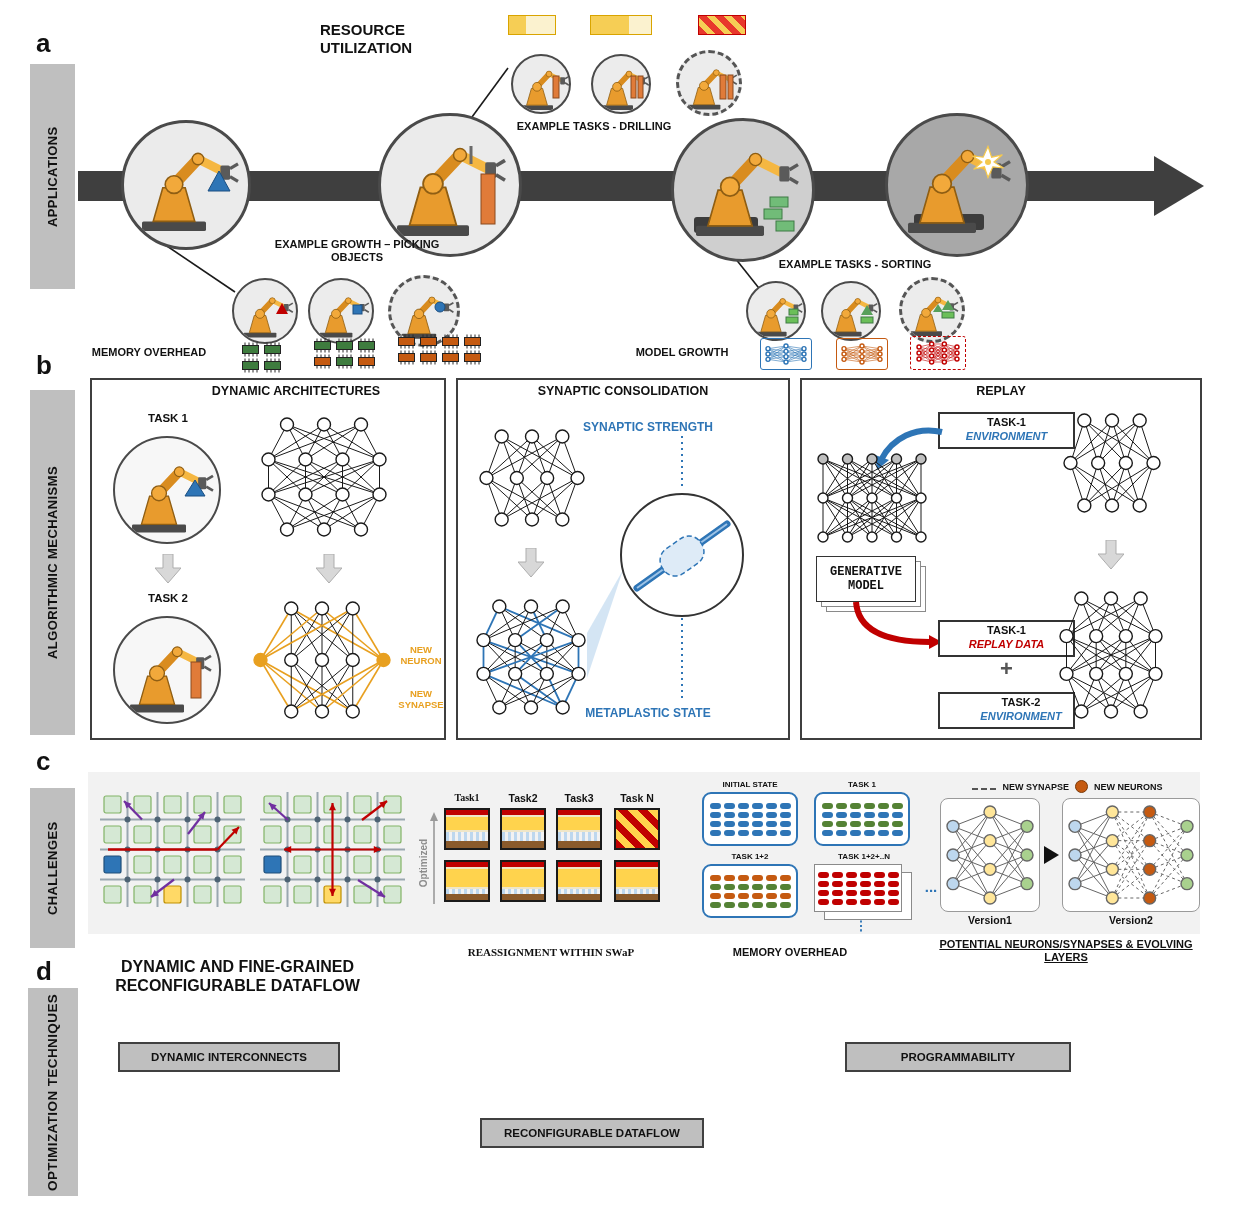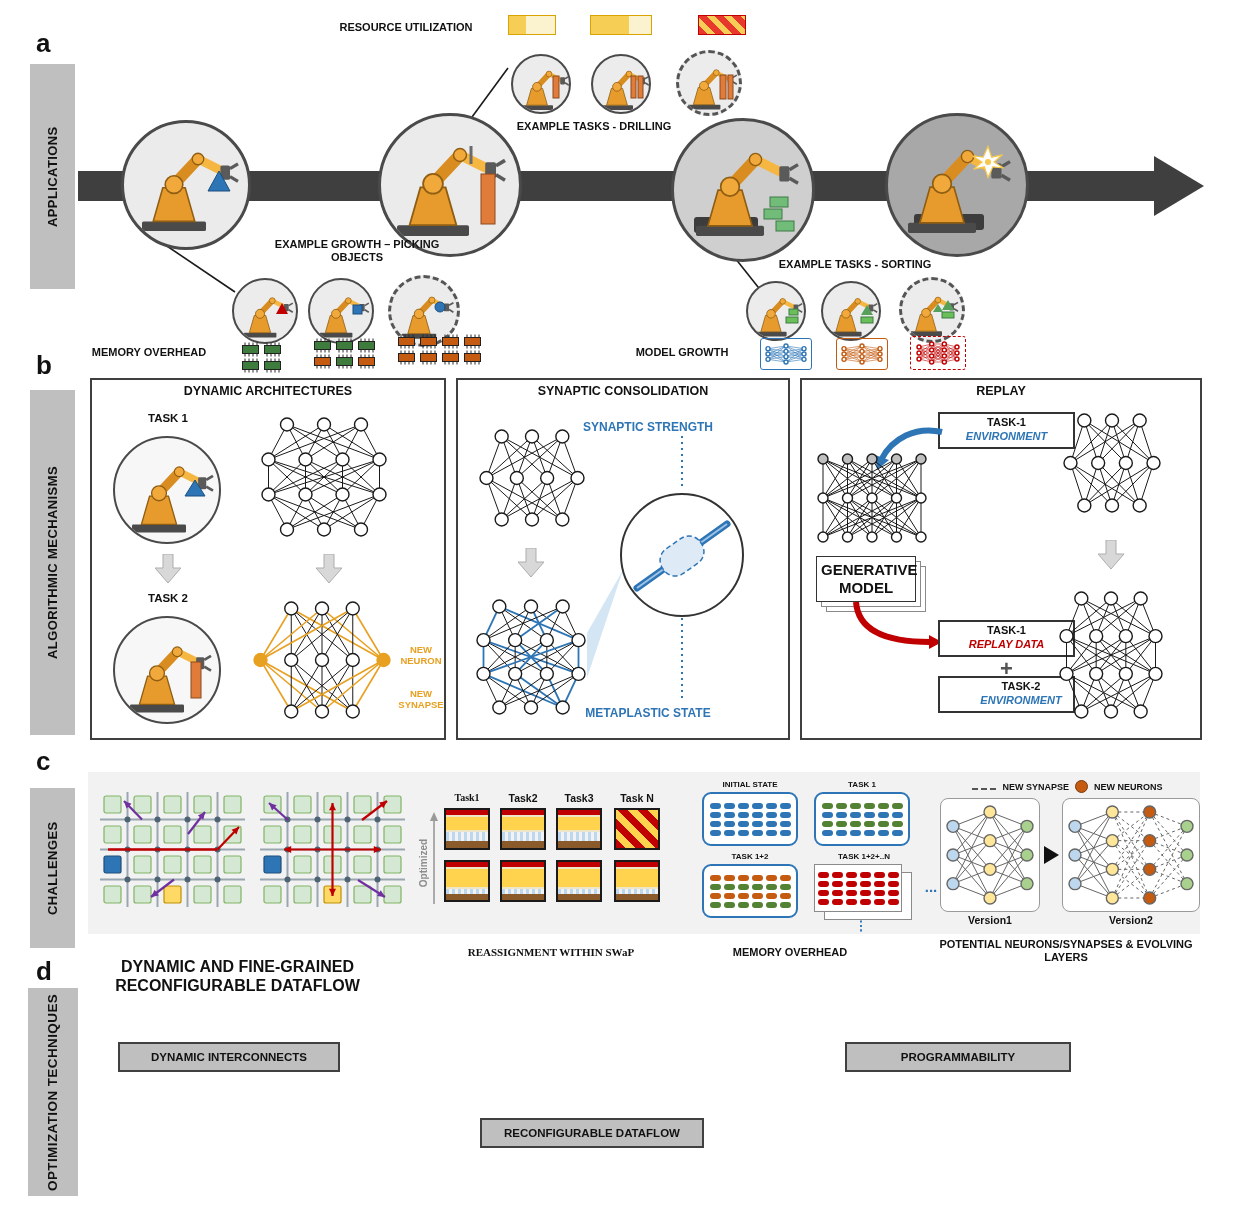--- a/index.html
+++ b/index.html
@@ -84,21 +84,21 @@
 
   <div class="abs" style="left:78px;top:171px;width:1078px;height:30px;background:#3F3F3F;"></div>
   <div class="abs" style="left:1154px;top:156px;width:0;height:0;border-top:30px solid transparent;border-bottom:30px solid transparent;border-left:50px solid #3F3F3F;"></div>
 
   <svg class="abs" style="left:0;top:0;pointer-events:none" width="1236" height="380">
     <line x1="472" y1="117" x2="508" y2="68" stroke="#1a1a1a" stroke-width="1.6"></line>
     <line x1="158" y1="240" x2="235" y2="292" stroke="#1a1a1a" stroke-width="1.6"></line>
     <line x1="735" y1="258" x2="762" y2="292" stroke="#1a1a1a" stroke-width="1.6"></line>
   </svg>
 
-  <div class="lbl" style="left:320px;top:21px;width:172px;font-size:11px;text-align:center;">RESOURCE UTILIZATION</div>
+  <div class="lbl" style="left:320px;top:21px;width:172px;font-size:15px;text-align:left;">RESOURCE UTILIZATION</div>
   <div class="rbar" style="left:508px;top:15px;width:48px;"></div>
   <div class="rbar b2" style="left:590px;top:15px;width:62px;"></div>
   <div class="rbar haz" style="left:698px;top:15px;width:48px;"></div>
 
   <div class="circ" style="left:511px;top:54px;width:60px;height:60px;border-width:2.5px;">
     <svg width="56" height="56">
         <use href="#robot" transform="translate(24,30) scale(0.8)"></use>
         <rect x="40" y="20" width="6" height="22" fill="#E07B39" stroke="#8A4A1F"></rect>
       </svg>
   </div>
@@ -567,21 +567,21 @@
         <circle cx="42" cy="7" r="2" fill="#fff" stroke="#C00000" stroke-width="1.4"></circle>
         <circle cx="42" cy="13" r="2" fill="#fff" stroke="#C00000" stroke-width="1.4"></circle>
         <circle cx="42" cy="19" r="2" fill="#fff" stroke="#C00000" stroke-width="1.4"></circle>
       </svg>
   </span>
 
   <div class="letter" style="left:36px;top:350px;">b</div>
   <div class="vlabel" style="left:30px;top:390px;width:45px;height:345px;">ALGORITHMIC MECHANISMS</div>
 
   <div class="box" style="left:90px;top:378px;width:356px;height:362px;"></div>
-  <div class="lbl" style="left:90px;top:384px;width:356px;font-size:12.5px;">DYNAMIC ARCHITECTURES</div>
+  <div class="lbl" style="left:90px;top:384px;width:356px;font-size:12.5px;padding-left:28px;">DYNAMIC ARCHITECTURES</div>
   <div class="lbl" style="left:118px;top:412px;width:100px;font-size:11.5px;">TASK 1</div>
   <div class="circ" style="left:113px;top:436px;width:108px;height:108px;border-width:2.5px;background:#F7F7F7;">
     <svg width="100" height="100">
         <use href="#robot" transform="translate(42,52) scale(1.35)"></use>
         <polygon points="78,40 88,56 68,56" fill="#2E75B6" stroke="#1B4F82"></polygon>
       </svg>
   </div>
   <svg class="abs" style="left:260px;top:416px;" width="128" height="122">
       <line x1="27" y1="8.5" x2="8.5" y2="43.5" stroke="#1a1a1a" stroke-width="1"></line>
       <line x1="27" y1="8.5" x2="45.5" y2="43.5" stroke="#1a1a1a" stroke-width="1"></line>
@@ -883,33 +883,33 @@
       <circle cx="7" cy="85" r="5" fill="#fff" stroke="#1a1a1a" stroke-width="1.4"></circle>
       <circle cx="31.5" cy="85" r="5" fill="#fff" stroke="#1a1a1a" stroke-width="1.4"></circle>
       <circle cx="56" cy="85" r="5" fill="#fff" stroke="#1a1a1a" stroke-width="1.4"></circle>
       <circle cx="80.5" cy="85" r="5" fill="#fff" stroke="#1a1a1a" stroke-width="1.4"></circle>
       <circle cx="105" cy="85" r="5" fill="#fff" stroke="#1a1a1a" stroke-width="1.4"></circle>
     </svg>
   <div class="abs" style="left:816px;top:556px;width:114px;height:58px;">
     <div class="page" style="left:10px;top:10px;width:100px;height:46px;"></div>
     <div class="page" style="left:5px;top:5px;width:100px;height:46px;"></div>
     <div class="page" style="left:0;top:0;width:100px;height:46px;border-color:#333;">
-      <div class="lbl" style="position:static;font-size:15px;width:90px;">GENERATIVE MODEL</div>
+      <div class="lbl" style="position:static;font-size:12px;width:90px;font-family:Liberation Mono, monospace;">GENERATIVE MODEL</div>
     </div>
   </div>
   <svg class="abs" style="left:846px;top:598px;" width="100" height="52">
     <path d="M10,4 C12,32 38,44 84,44" fill="none" stroke="#C00000" stroke-width="6"></path>
     <polygon points="96,44 83,37 83,51" fill="#C00000"></polygon>
   </svg>
   <div class="envbox" style="left:938px;top:620px;">
     <div>TASK-1</div>
     <div class="subred">REPLAY DATA</div>
   </div>
   <div class="lbl" style="left:938px;top:656px;width:137px;font-size:22px;color:#555;">+</div>
-  <div class="envbox" style="left:938px;top:676px;padding-left:29px;">
+  <div class="envbox" style="left:938px;top:692px;padding-left:29px;">
     <div>TASK-2</div>
     <div class="sub">ENVIRONMENT</div>
   </div>
   <svg class="abs" style="left:1062px;top:412px;" width="100" height="102">
       <line x1="22.333333333333332" y1="8.5" x2="8.5" y2="51" stroke="#1a1a1a" stroke-width="1"></line>
       <line x1="22.333333333333332" y1="8.5" x2="36.166666666666664" y2="51" stroke="#1a1a1a" stroke-width="1"></line>
       <line x1="22.333333333333332" y1="8.5" x2="63.833333333333336" y2="51" stroke="#1a1a1a" stroke-width="1"></line>
       <line x1="22.333333333333332" y1="8.5" x2="91.5" y2="51" stroke="#1a1a1a" stroke-width="1"></line>
       <line x1="50" y1="8.5" x2="8.5" y2="51" stroke="#1a1a1a" stroke-width="1"></line>
       <line x1="50" y1="8.5" x2="36.166666666666664" y2="51" stroke="#1a1a1a" stroke-width="1"></line>
@@ -1377,21 +1377,21 @@
         <circle cx="82.66666666666667" cy="36.666666666666664" r="6" fill="#C55A11" stroke="#666" stroke-width="1.4"></circle>
         <circle cx="82.66666666666667" cy="65.33333333333333" r="6" fill="#C55A11" stroke="#666" stroke-width="1.4"></circle>
         <circle cx="82.66666666666667" cy="94" r="6" fill="#C55A11" stroke="#666" stroke-width="1.4"></circle>
         <circle cx="120" cy="22.333333333333332" r="6" fill="#A9D18E" stroke="#666" stroke-width="1.4"></circle>
         <circle cx="120" cy="51" r="6" fill="#A9D18E" stroke="#666" stroke-width="1.4"></circle>
         <circle cx="120" cy="79.66666666666667" r="6" fill="#A9D18E" stroke="#666" stroke-width="1.4"></circle>
       </svg>
   </div>
   <div class="lbl" style="left:940px;top:914px;width:100px;font-size:10.5px;">Version1</div>
   <div class="lbl" style="left:1062px;top:914px;width:138px;font-size:10.5px;">Version2</div>
-  <div class="lbl" style="left:930px;top:938px;width:272px;font-size:11px;">POTENTIAL NEURONS/SYNAPSES &amp; EVOLVING LAYERS</div>
+  <div class="lbl" style="left:930px;top:938px;width:272px;font-size:11px;text-decoration:underline;">POTENTIAL NEURONS/SYNAPSES &amp; EVOLVING LAYERS</div>
 
   <div class="letter" style="left:36px;top:956px;">d</div>
   <div class="vlabel" style="left:28px;top:988px;width:50px;height:208px;font-size:13.5px;">OPTIMIZATION TECHNIQUES</div>
   <div class="btn" style="left:118px;top:1042px;width:222px;">DYNAMIC INTERCONNECTS</div>
   <div class="btn" style="left:845px;top:1042px;width:226px;">PROGRAMMABILITY</div>
   <div class="btn" style="left:480px;top:1118px;width:224px;">RECONFIGURABLE DATAFLOW</div>
 
 </div>
 
 </body></html>

